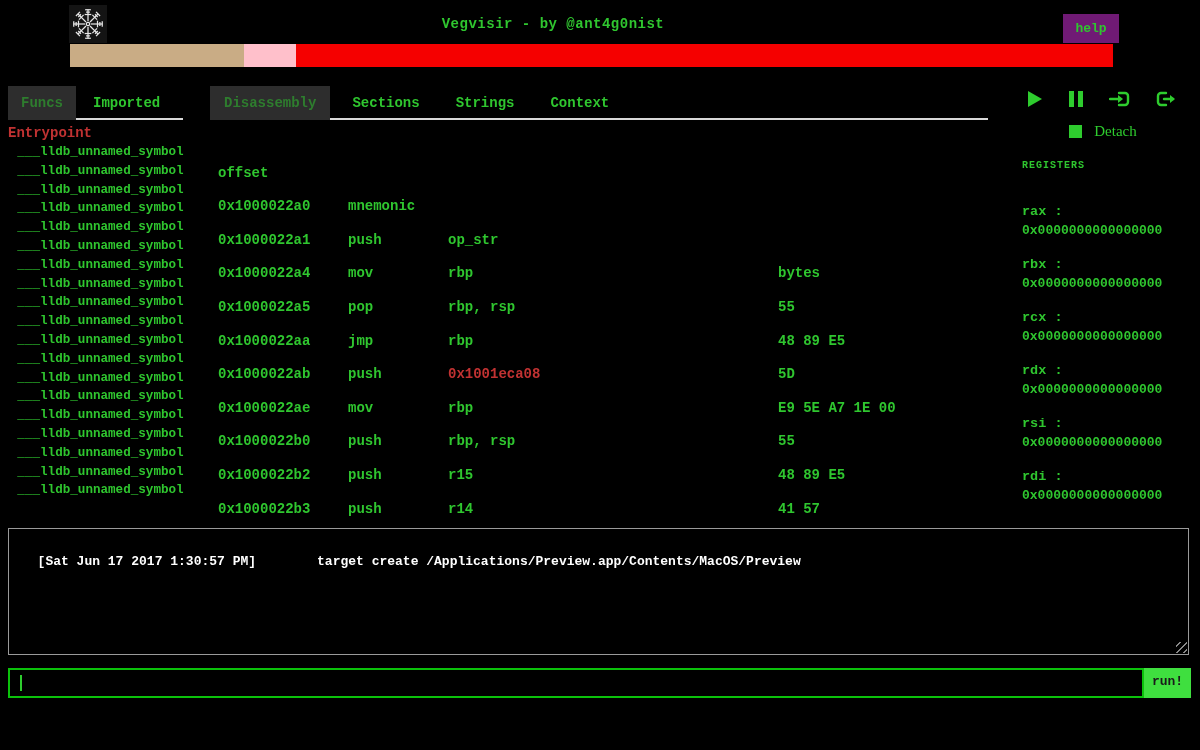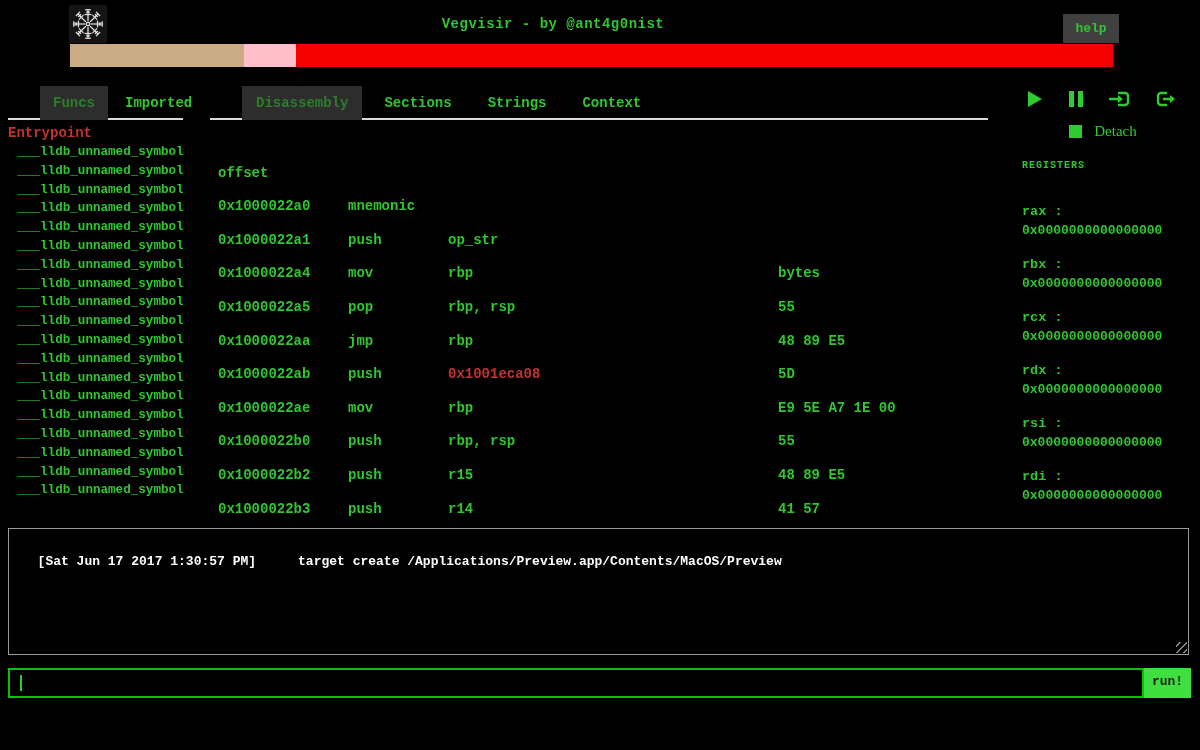--- a/index.html
+++ b/index.html
@@ -17,21 +17,21 @@
   .logo {
     position: absolute; left: 69px; top: 5px;
     width: 38px; height: 38px; background: #141414;
   }
   .title {
     position: absolute; left: 0; top: 16px; width: 1106px;
     text-align: center; color: #2fc62f; font-size: 14px; letter-spacing: .5px;
   }
   .help-btn {
     position: absolute; left: 1063px; top: 14px; width: 56px; height: 29px;
-    background: #404040; color: #2fc62f; font-size: 13px; line-height: 29px;
+    background: #701a75; color: #2fc62f; font-size: 13px; line-height: 29px;
     text-align: center; cursor: pointer;
   }
   .progress {
     position: absolute; left: 70px; top: 44px; width: 1043px; height: 23px;
     display: flex;
   }
   .progress > div { height: 100%; }
 
   
   .side-tabs {
@@ -40,21 +40,21 @@
   }
   .tab-underline {
     position: absolute; left: 0; bottom: 0; width: 100%; height: 2px;
     background: #d9d9d9;
   }
   .tab {
     position: relative; z-index: 1;
     font-size: 14px; line-height: 34px; padding: 0 13px;
     color: #2fc62f; cursor: pointer; white-space: nowrap;
   }
-  .tab.active { background: #2d2d2d; color: #2e7d2e; margin-left: 32px; }
+  .tab.active { background: #2d2d2d; color: #2e7d2e; }
   .side-tabs .tab:not(.active) { padding-left: 17px; }
 
   .side-list { position: absolute; left: 8px; top: 124px; width: 185px; }
   .entrypoint { color: #c13232; font-size: 14px; line-height: 19px; cursor: pointer; }
   .sym {
     color: #2fc62f; font-size: 12.6px; line-height: 18.8px;
     white-space: nowrap; cursor: pointer; text-align: center;
   }
 
   
@@ -95,21 +95,21 @@
   .reg-entry { margin-bottom: 15px; }
   .reg-name  { color: #2fc62f; font-size: 13.5px; line-height: 19px; }
   .reg-value { color: #2fc62f; font-size: 13px;  line-height: 19px; white-space: nowrap; }
 
   
   .console {
     position: absolute; left: 8px; top: 528px; width: 1181px; height: 127px;
     border: 1px solid #9a9a9a; background: #000; color: #fff;
     font-size: 13px; padding: 10px 13px; white-space: pre;
   }
-  .console .msg { margin-left: 42px; }
+  .console .msg { margin-left: 61px; }
   .console::after {
     content: ""; position: absolute; right: 1px; bottom: 1px;
     width: 11px; height: 11px;
     background: repeating-linear-gradient(-45deg, transparent 0 2px, #888 2px 3px, transparent 3px 5px);
   }
 
   
   .cmd-input {
     position: absolute; left: 8px; top: 668px; width: 1136px; height: 30px;
     background: #000; border: 2px solid #0bc20b; color: #2fc62f;

